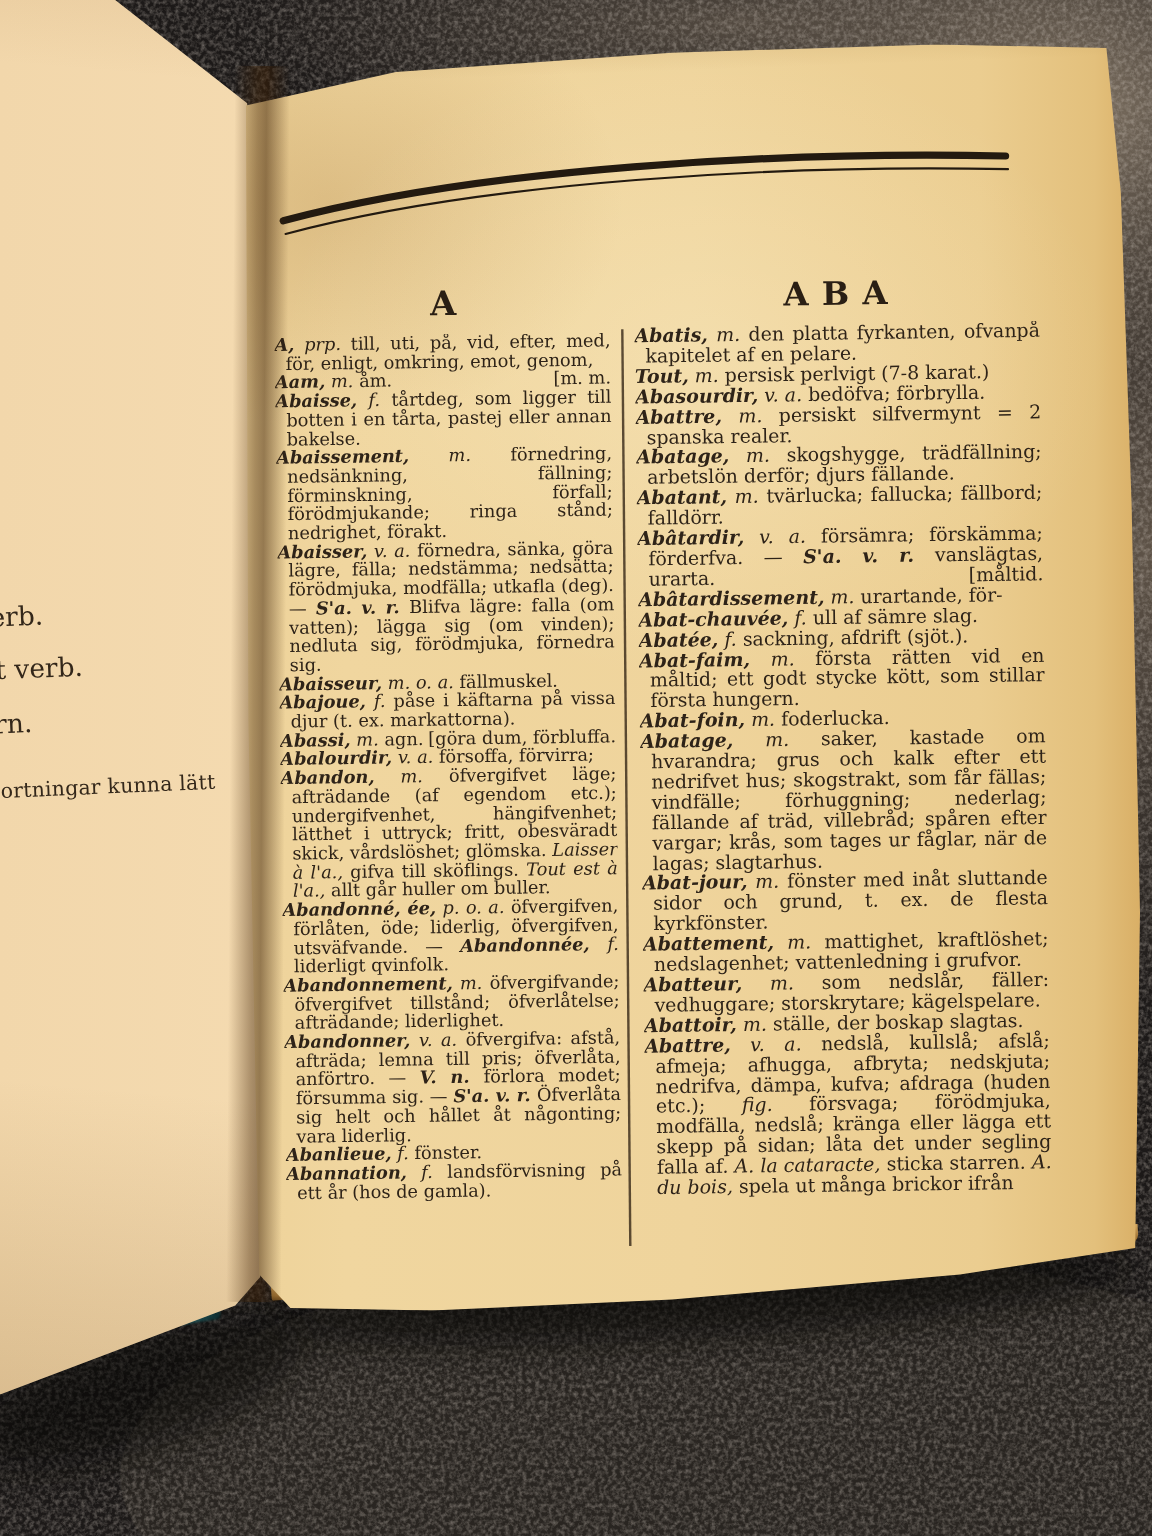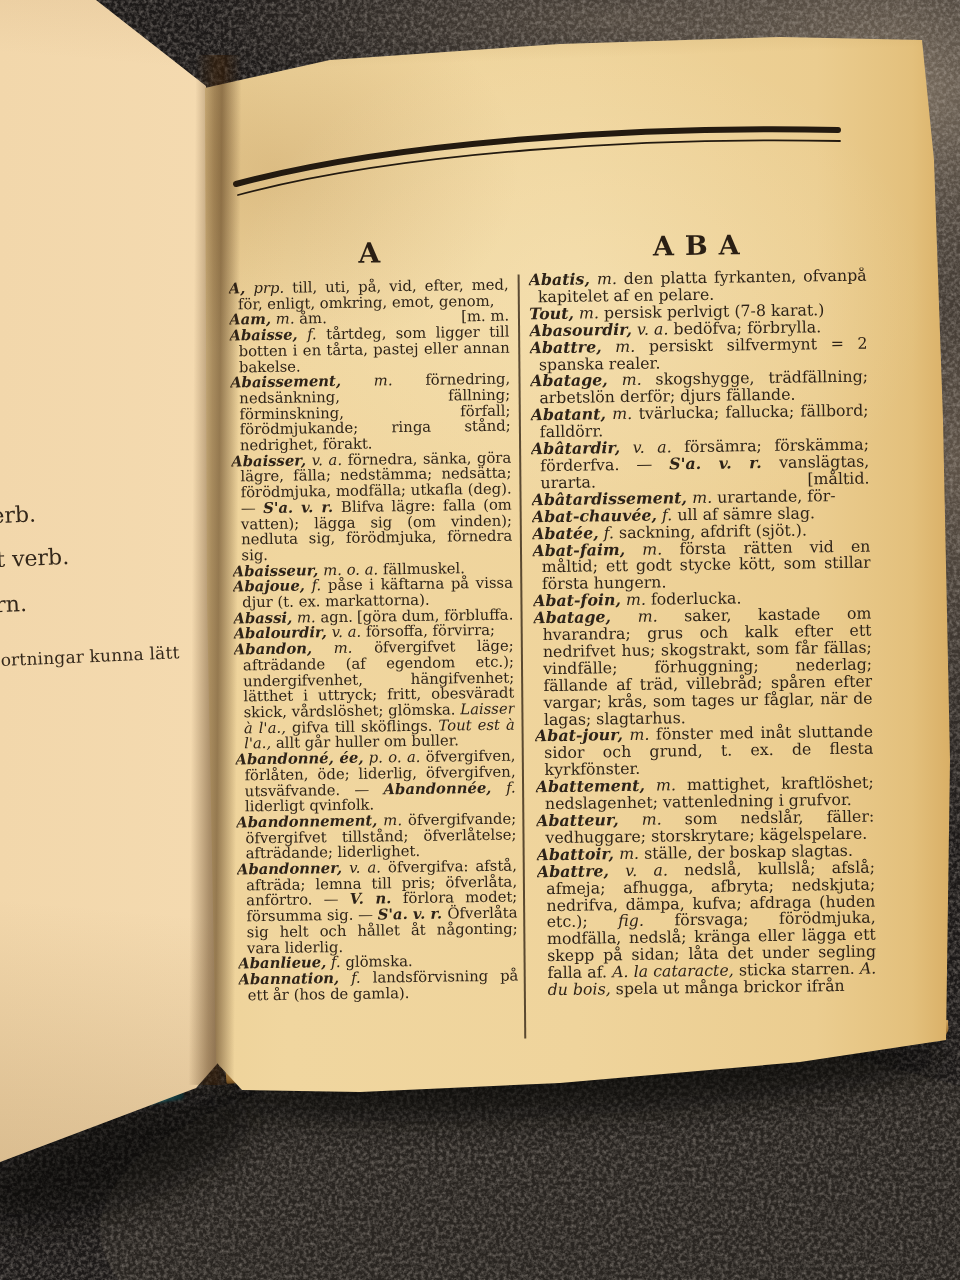--- a/index.html
+++ b/index.html
@@ -149,21 +149,21 @@
           <p class="entry"><span class="hw">Abaissement,</span><span class="seg i"> m. </span><span class="seg">förnedring, nedsänkning, fällning; förminskning, förfall; förödmjukande; ringa stånd; nedrighet, förakt.</span></p>
           <p class="entry"><span class="hw">Abaisser,</span><span class="seg i"> v. a. </span><span class="seg">förnedra, sänka, göra lägre, fälla; nedstämma; nedsätta; förödmjuka, modfälla; utkafla (deg). — </span><span class="seg bi">S'a. v. r. </span><span class="seg">Blifva lägre: falla (om vatten); lägga sig (om vinden); nedluta sig, förödmjuka, förnedra sig.</span></p>
           <p class="entry"><span class="hw">Abaisseur,</span><span class="seg i"> m. o. a. </span><span class="seg">fällmuskel.</span></p>
           <p class="entry"><span class="hw">Abajoue,</span><span class="seg i"> f. </span><span class="seg">påse i käftarna på vissa djur (t. ex. markattorna).</span></p>
           <p class="entry"><span class="hw">Abassi,</span><span class="seg i"> m. </span><span class="seg">agn.</span><span class="tail">[göra dum, förbluffa.</span></p>
           <p class="entry"><span class="hw">Abalourdir,</span><span class="seg i"> v. a. </span><span class="seg">försoffa, förvirra;</span></p>
           <p class="entry"><span class="hw">Abandon,</span><span class="seg i"> m. </span><span class="seg">öfvergifvet läge; afträdande (af egendom etc.); undergifvenhet, hängifvenhet; lätthet i uttryck; fritt, obesväradt skick, vårdslöshet; glömska. </span><span class="seg i">Laisser à l'a.,</span><span class="seg"> gifva till sköflings. </span><span class="seg i">Tout est à l'a.,</span><span class="seg"> allt går huller om buller.</span></p>
           <p class="entry"><span class="hw">Abandonné, ée,</span><span class="seg i"> p. o. a. </span><span class="seg">öfvergifven, förlåten, öde; liderlig, öfvergifven, utsväfvande. — </span><span class="seg bi">Abandonnée, </span><span class="seg i">f. </span><span class="seg">liderligt qvinfolk.</span></p>
           <p class="entry"><span class="hw">Abandonnement,</span><span class="seg i"> m. </span><span class="seg">öfvergifvande; öfvergifvet tillstånd; öfverlåtelse; afträdande; liderlighet.</span></p>
           <p class="entry"><span class="hw">Abandonner,</span><span class="seg i"> v. a. </span><span class="seg">öfvergifva: afstå, afträda; lemna till pris; öfverlåta, anförtro. — </span><span class="seg bi">V. n. </span><span class="seg">förlora modet; försumma sig. — </span><span class="seg bi">S'a. v. r. </span><span class="seg">Öfverlåta sig helt och hållet åt någonting; vara liderlig.</span></p>
-          <p class="entry"><span class="hw">Abanlieue,</span><span class="seg i"> f. </span><span class="seg">glömska.</span></p>
+          <p class="entry"><span class="hw">Abanlieue,</span><span class="seg i"> f. </span><span class="seg">fönster.</span></p>
           <p class="entry"><span class="hw">Abannation,</span><span class="seg i"> f. </span><span class="seg">landsförvisning på ett år (hos de gamla).</span></p>
         </div>
       <div class="col col-b">
           <p class="entry"><span class="hw">Abatis,</span><span class="seg i"> m. </span><span class="seg">den platta fyrkanten, ofvanpå kapitelet af en pelare.</span></p>
           <p class="entry"><span class="hw">Tout,</span><span class="seg i"> m. </span><span class="seg">persisk perlvigt (7-8 karat.)</span></p>
           <p class="entry"><span class="hw">Abasourdir,</span><span class="seg i"> v. a. </span><span class="seg">bedöfva; förbrylla.</span></p>
           <p class="entry"><span class="hw">Abattre,</span><span class="seg i"> m. </span><span class="seg">persiskt silfvermynt = 2 spanska realer.</span></p>
           <p class="entry"><span class="hw">Abatage,</span><span class="seg i"> m. </span><span class="seg">skogshygge, trädfällning; arbetslön derför; djurs fällande.</span></p>
           <p class="entry"><span class="hw">Abatant,</span><span class="seg i"> m. </span><span class="seg">tvärlucka; fallucka; fällbord; falldörr.</span></p>
           <p class="entry"><span class="hw">Abâtardir,</span><span class="seg i"> v. a. </span><span class="seg">försämra; förskämma; förderfva. — </span><span class="seg bi">S'a. v. r. </span><span class="seg">vanslägtas, urarta.</span><span class="tail">[måltid.</span></p>

